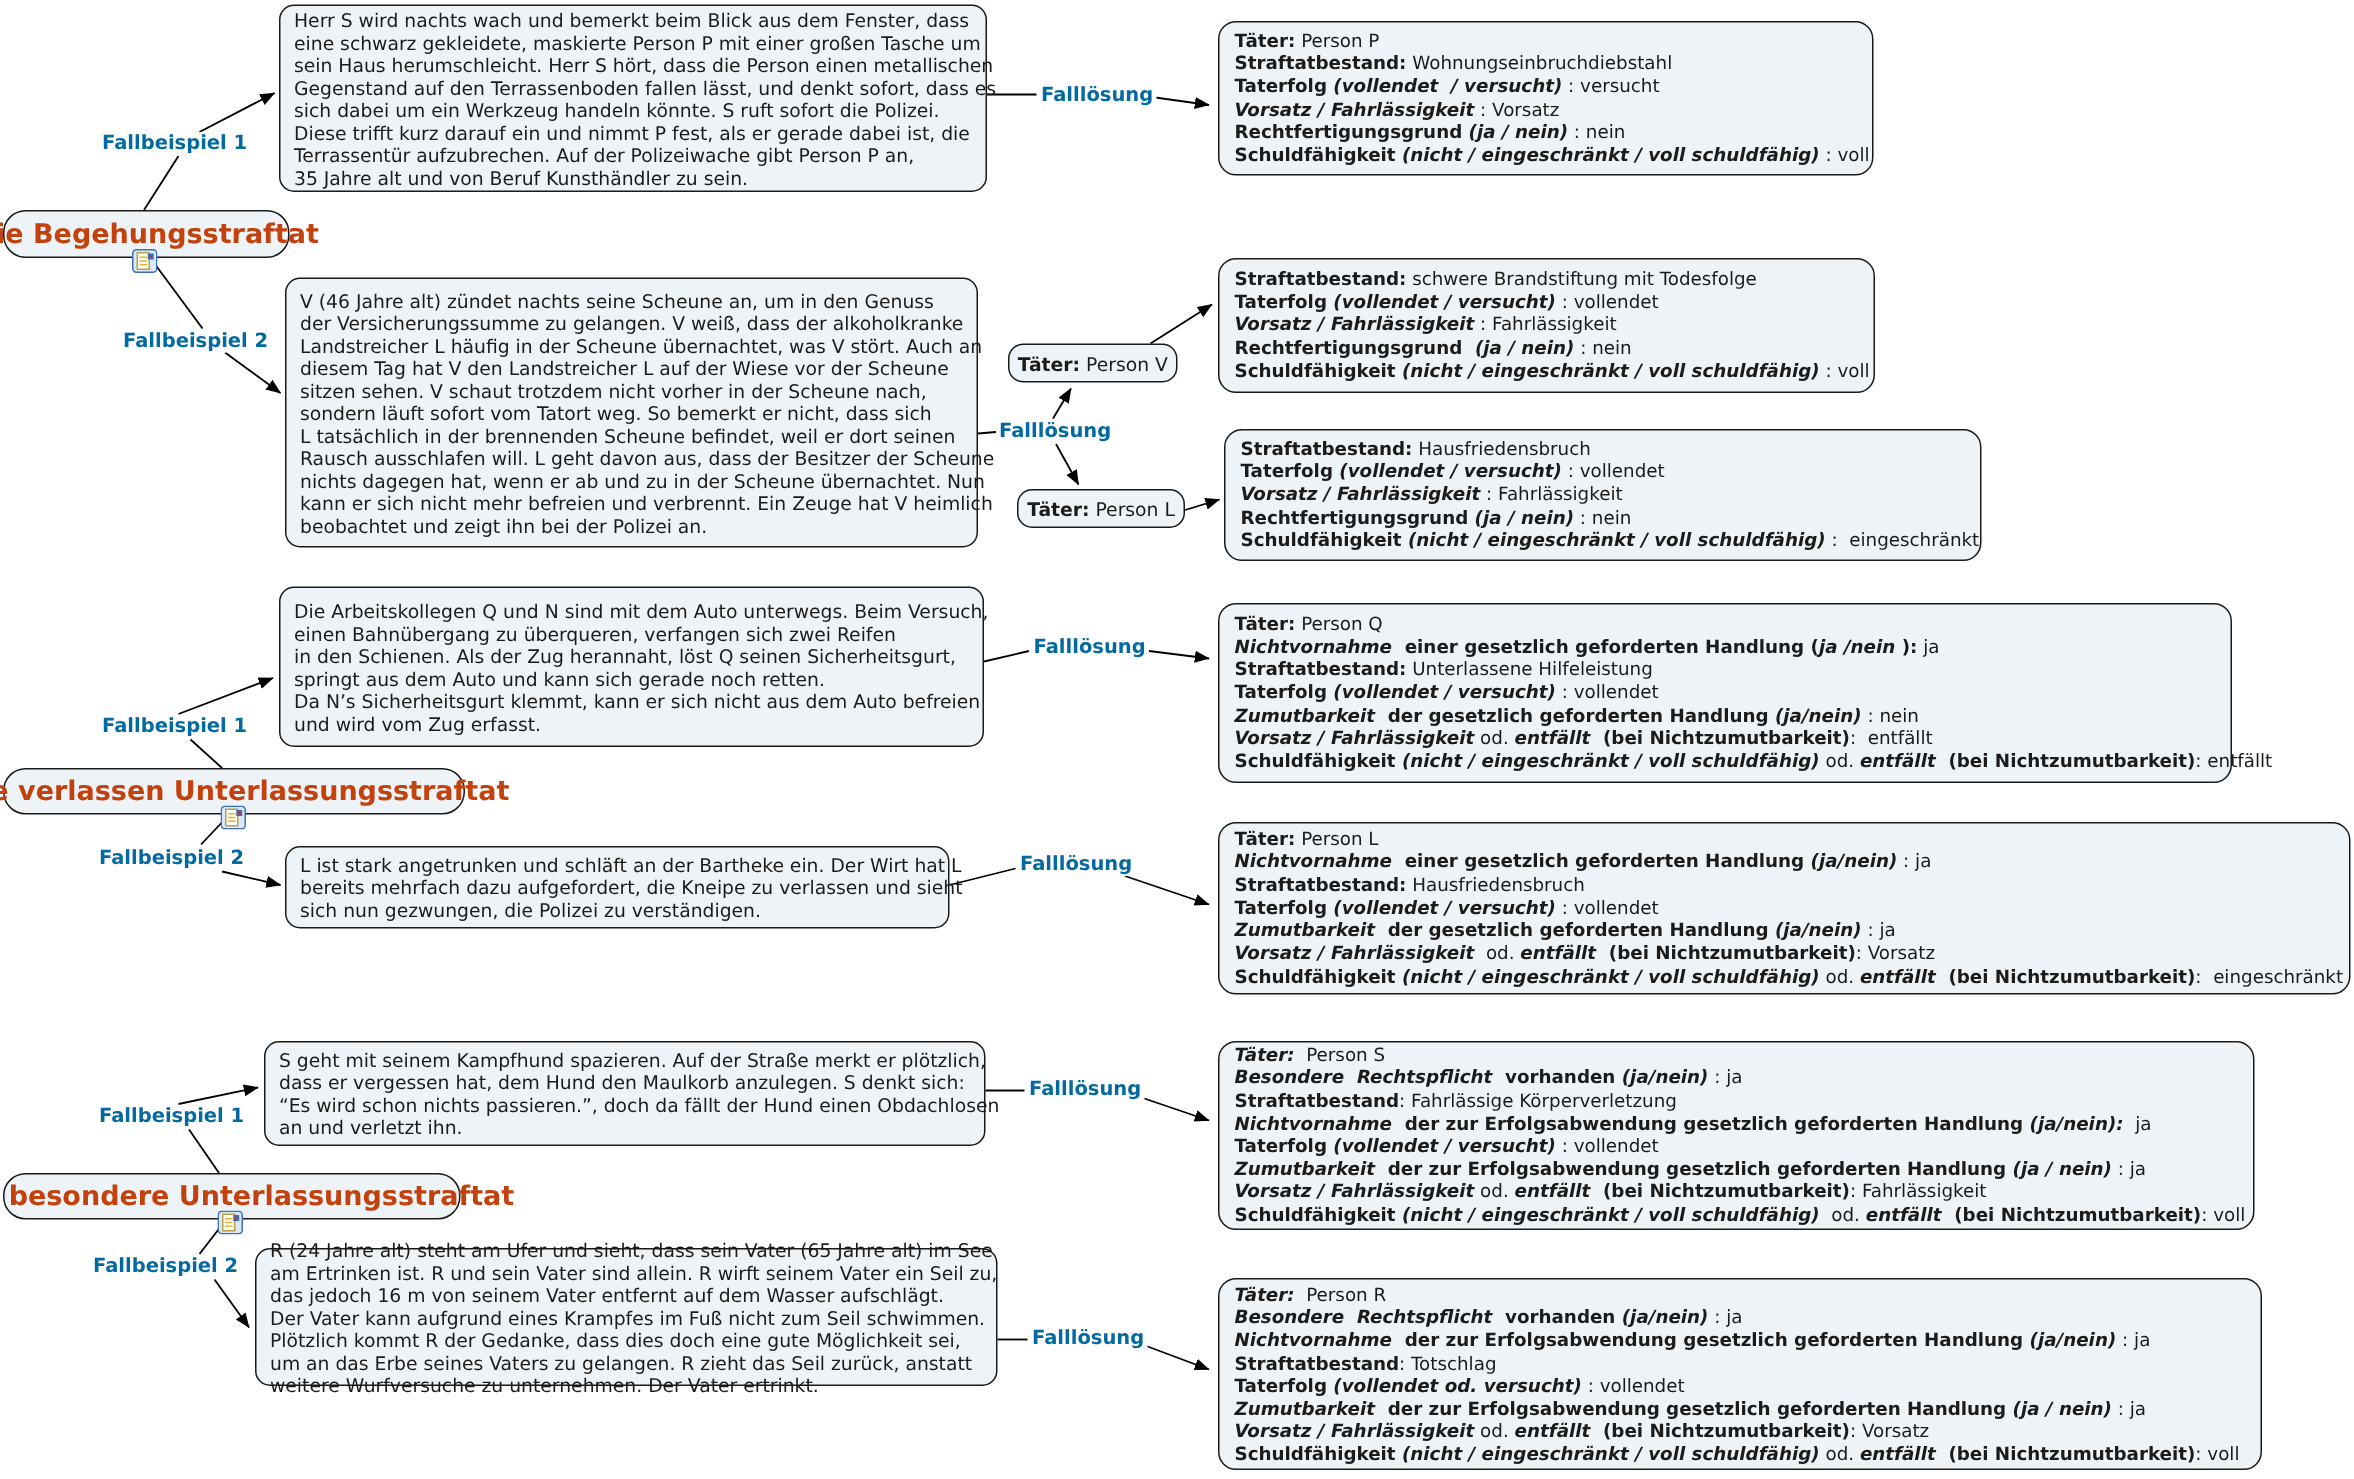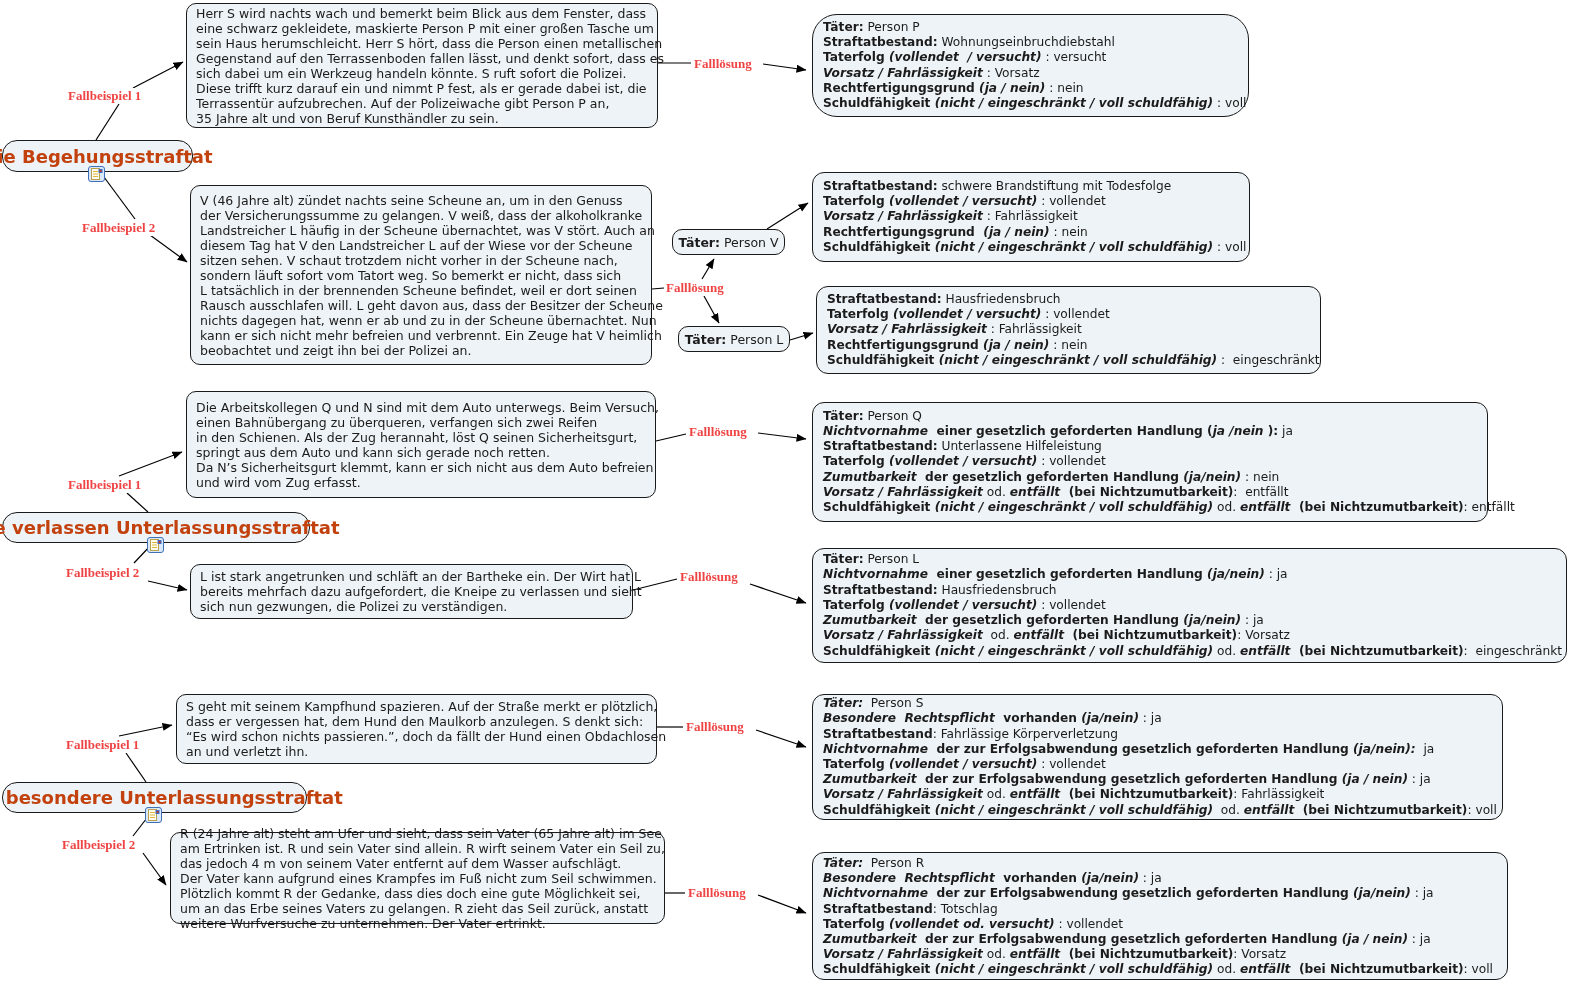--- a/index.html
+++ b/index.html
@@ -19,21 +19,21 @@
     border-radius:15px;flex-direction:row;align-items:center;justify-content:center;
     font-weight:bold;font-size:18px;white-space:nowrap;color:#c2410c;
   }
   .tater{
     border-radius:10px;flex-direction:row;align-items:center;justify-content:center;
     font-size:12.5px;white-space:nowrap;padding:0 6px;
   }
   .line-text{white-space:pre;}
   .ll{
     position:absolute;font-weight:bold;font-size:13px;background:#ffffff;
-    padding:0 2px;white-space:nowrap;color:#ef4444;font-family:Liberation Serif, serif;
+    padding:0 2px;white-space:nowrap;color:#0369a1;
   }
   .b{font-weight:bold;}
   .bi{font-weight:bold;font-style:italic;}
   .r{font-weight:normal;font-style:normal;}
   .res-icon{position:absolute;width:17px;height:16px;cursor:pointer;}
 </style>
 </head>
 <body>
 
 <div id="canvas">
@@ -157,35 +157,35 @@
     </div>
     <div class="box case" style="left: 176px; top: 694px; width: 481px; height: 70px;">
       <div class="line-text">S geht mit seinem Kampfhund spazieren. Auf der Straße merkt er plötzlich,</div>
       <div class="line-text">dass er vergessen hat, dem Hund den Maulkorb anzulegen. S denkt sich:</div>
       <div class="line-text">“Es wird schon nichts passieren.”, doch da fällt der Hund einen Obdachlosen</div>
       <div class="line-text">an und verletzt ihn.</div>
     </div>
     <div class="box case" style="left: 170px; top: 832px; width: 495px; height: 92px;">
       <div class="line-text">R (24 Jahre alt) steht am Ufer und sieht, dass sein Vater (65 Jahre alt) im See</div>
       <div class="line-text">am Ertrinken ist. R und sein Vater sind allein. R wirft seinem Vater ein Seil zu,</div>
-      <div class="line-text">das jedoch 4 m von seinem Vater entfernt auf dem Wasser aufschlägt.</div>
+      <div class="line-text">das jedoch 16 m von seinem Vater entfernt auf dem Wasser aufschlägt.</div>
       <div class="line-text">Der Vater kann aufgrund eines Krampfes im Fuß nicht zum Seil schwimmen.</div>
       <div class="line-text">Plötzlich kommt R der Gedanke, dass dies doch eine gute Möglichkeit sei,</div>
       <div class="line-text">um an das Erbe seines Vaters zu gelangen. R zieht das Seil zurück, anstatt</div>
       <div class="line-text">weitere Wurfversuche zu unternehmen. Der Vater ertrinkt.</div>
     </div>
     <div class="box tater" style="left: 672px; top: 229px; width: 113px; height: 26px;">
       <span class="b">Täter:</span>
       <span class="line-text r"> Person V</span>
     </div>
     <div class="box tater" style="left: 678px; top: 326px; width: 112px; height: 26px;">
       <span class="b">Täter:</span>
       <span class="line-text r"> Person L</span>
     </div>
-    <div class="box sol" style="left: 812px; top: 14px; width: 437px; height: 103px; border-radius: 25px;">
+    <div class="box sol" style="left: 812px; top: 14px; width: 437px; height: 103px;">
       <div class="line-text"><span class="b">Täter:</span><span class="r"> Person P</span></div>
       <div class="line-text"><span class="b">Straftatbestand:</span><span class="r"> Wohnungseinbruchdiebstahl</span></div>
       <div class="line-text"><span class="b">Taterfolg </span><span class="bi">(vollendet  / versucht)</span><span class="r"> : versucht</span></div>
       <div class="line-text"><span class="bi">Vorsatz / Fahrlässigkeit</span><span class="r"> : Vorsatz</span></div>
       <div class="line-text"><span class="b">Rechtfertigungsgrund </span><span class="bi">(ja / nein)</span><span class="r"> : nein</span></div>
       <div class="line-text"><span class="b">Schuldfähigkeit </span><span class="bi">(nicht / eingeschränkt / voll schuldfähig)</span><span class="r"> : voll</span></div>
     </div>
     <div class="box sol" style="left: 812px; top: 172px; width: 438px; height: 90px;">
       <div class="line-text"><span class="b">Straftatbestand:</span><span class="r"> schwere Brandstiftung mit Todesfolge</span></div>
       <div class="line-text"><span class="b">Taterfolg </span><span class="bi">(vollendet / versucht)</span><span class="r"> : vollendet</span></div>

